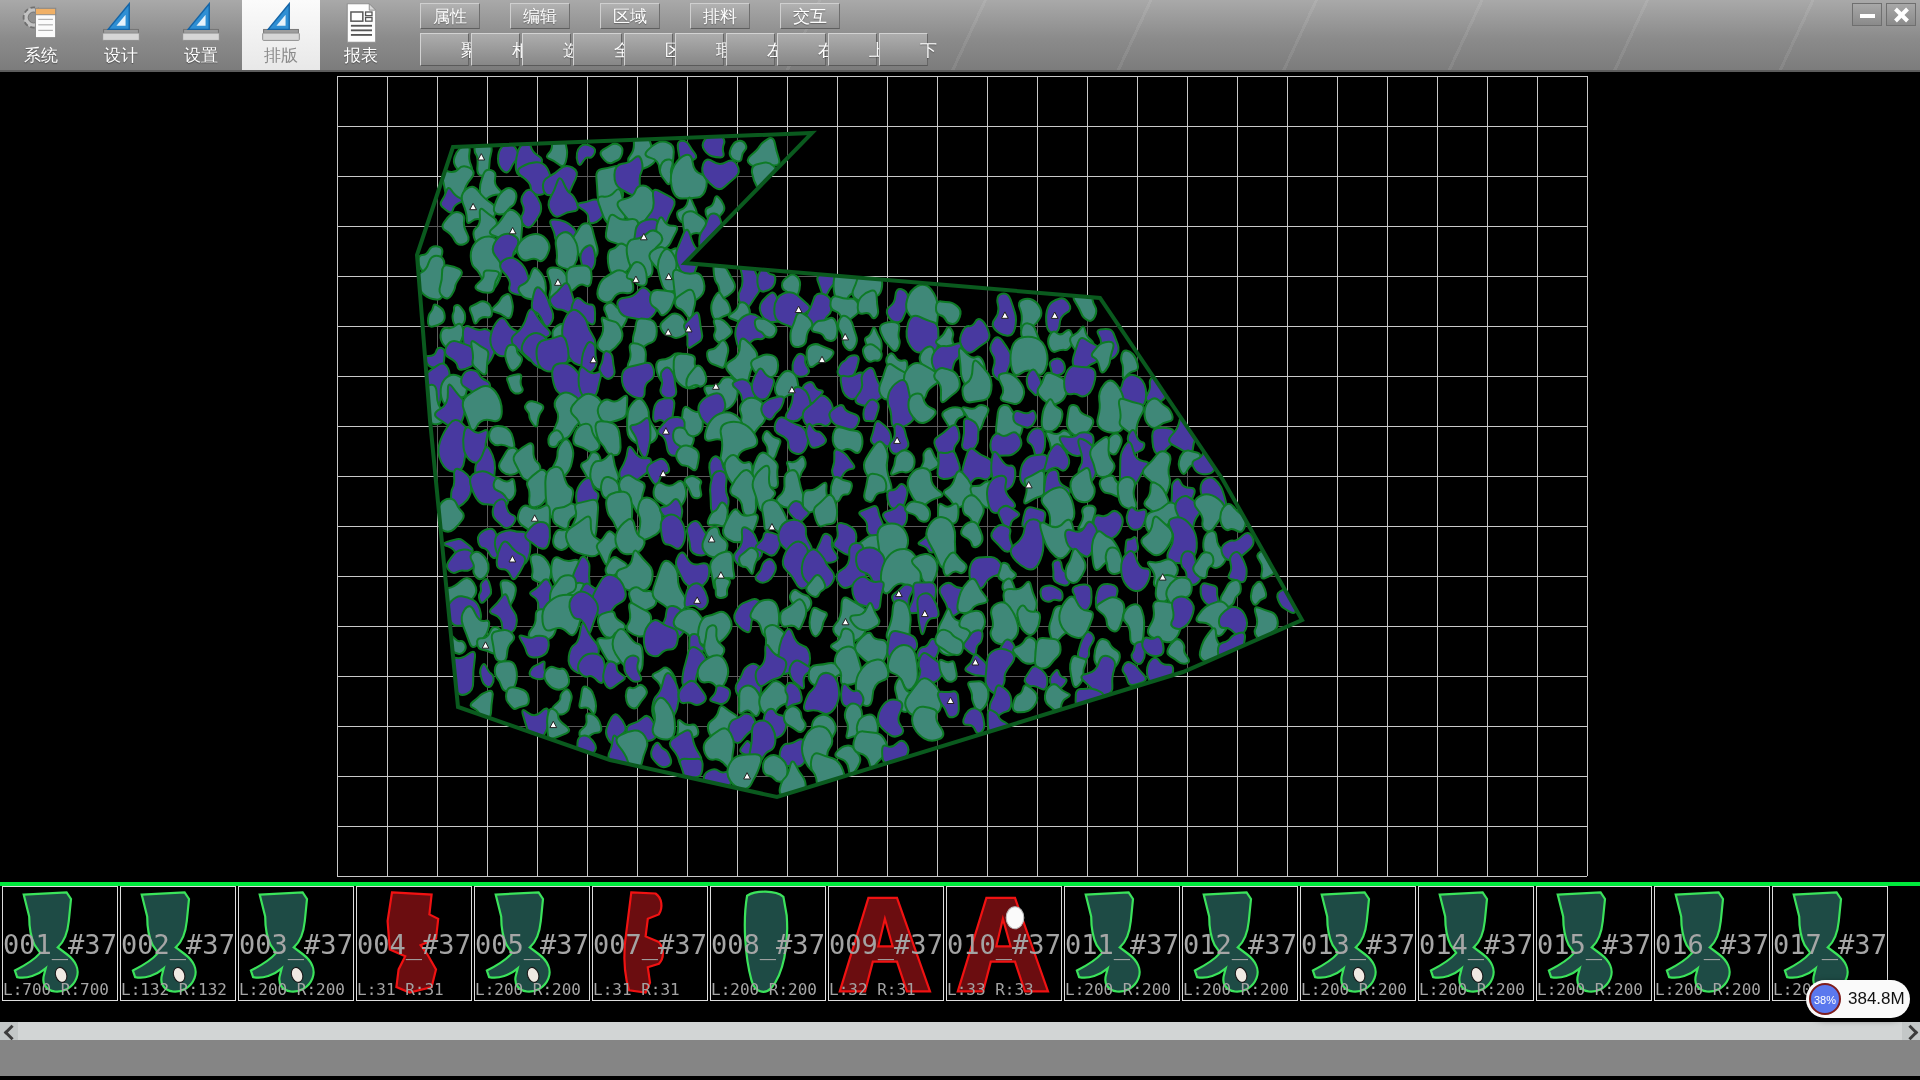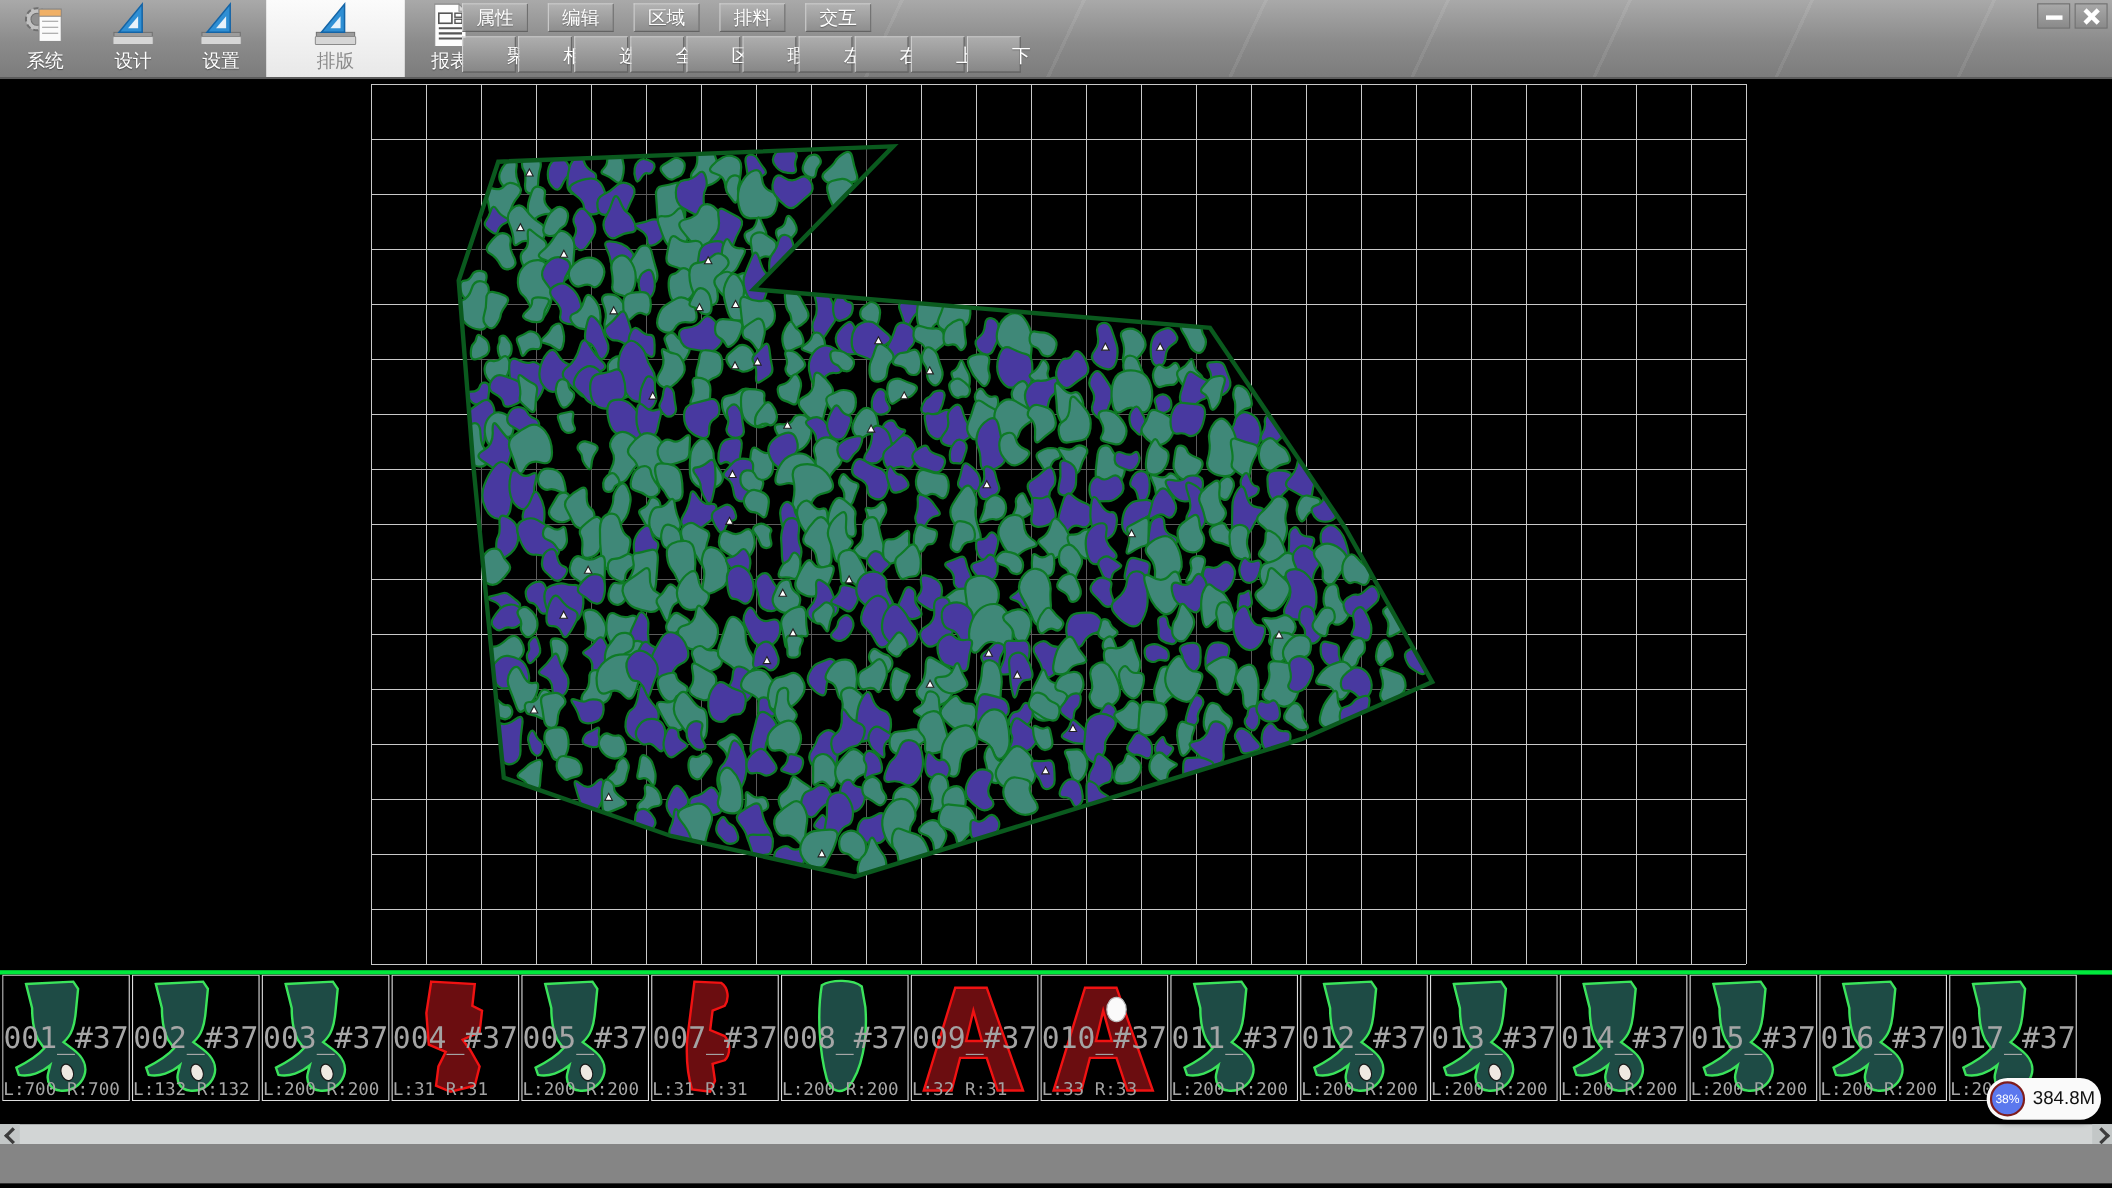--- a/index.html
+++ b/index.html
@@ -8,28 +8,28 @@
 
   
   .toolbar{position:absolute;left:0;top:0;width:1920px;height:72px;
            background:linear-gradient(#a9a9a9,#8b8b8b 55%,#7c7c7c);
            border-bottom:2px solid #5c5c5c;box-sizing:border-box;}
   .toolbar .streaks{position:absolute;right:0;top:0;width:62%;height:100%;pointer-events:none;
            background:repeating-linear-gradient(115deg,rgba(255,255,255,0) 0 80px,
              rgba(255,255,255,.08) 80px 83px,rgba(255,255,255,0) 83px 150px);}
   .launcher{position:absolute;left:2px;top:0;height:72px;display:flex;}
   .launch-item{width:78px;height:70px;margin-right:2px;position:relative;cursor:pointer;}
-  .launch-item.active{background:linear-gradient(#fbfbfb,#e8e8e8);padding-left:48px;}
+  .launch-item.active{background:linear-gradient(#fbfbfb,#e8e8e8);}
   .launch-icon{position:absolute;left:50%;top:1px;transform:translateX(-50%);width:44px;height:44px;}
   .launch-label{position:absolute;left:0;right:0;bottom:3px;text-align:center;font-size:17px;
            color:#fff;text-shadow:0 1px 1px rgba(60,60,60,.7);margin-top:32px;}
   .launch-item.active .launch-label{color:#8a8a8a;text-shadow:none;}
 
   .menu-area{position:absolute;left:420px;top:3px;}
-  .tab-row{display:flex;gap:18px;}
+  .tab-row{display:flex;gap:30px;}
   .menu-tab{width:60px;height:26px;line-height:26px;text-align:center;font-size:17px;color:#fff;
            background:linear-gradient(#b2b2b2,#8e8e8e);
            border:1px solid;border-color:#cfcfcf #6f6f6f #5f5f5f #cfcfcf;
            box-sizing:border-box;cursor:pointer;text-shadow:0 1px 1px rgba(70,70,70,.6);}
   .btn-row{display:flex;gap:2px;margin-top:4px;}
   .action-btn{width:49px;height:33px;line-height:33px;text-align:center;font-size:17px;color:#fff;
            background:linear-gradient(#adadad,#878787);
            border:1px solid;border-color:#d2d2d2 #666 #5a5a5a #d2d2d2;
            box-sizing:border-box;cursor:pointer;text-shadow:0 1px 1px rgba(70,70,70,.6);padding-left:40px;}
 

